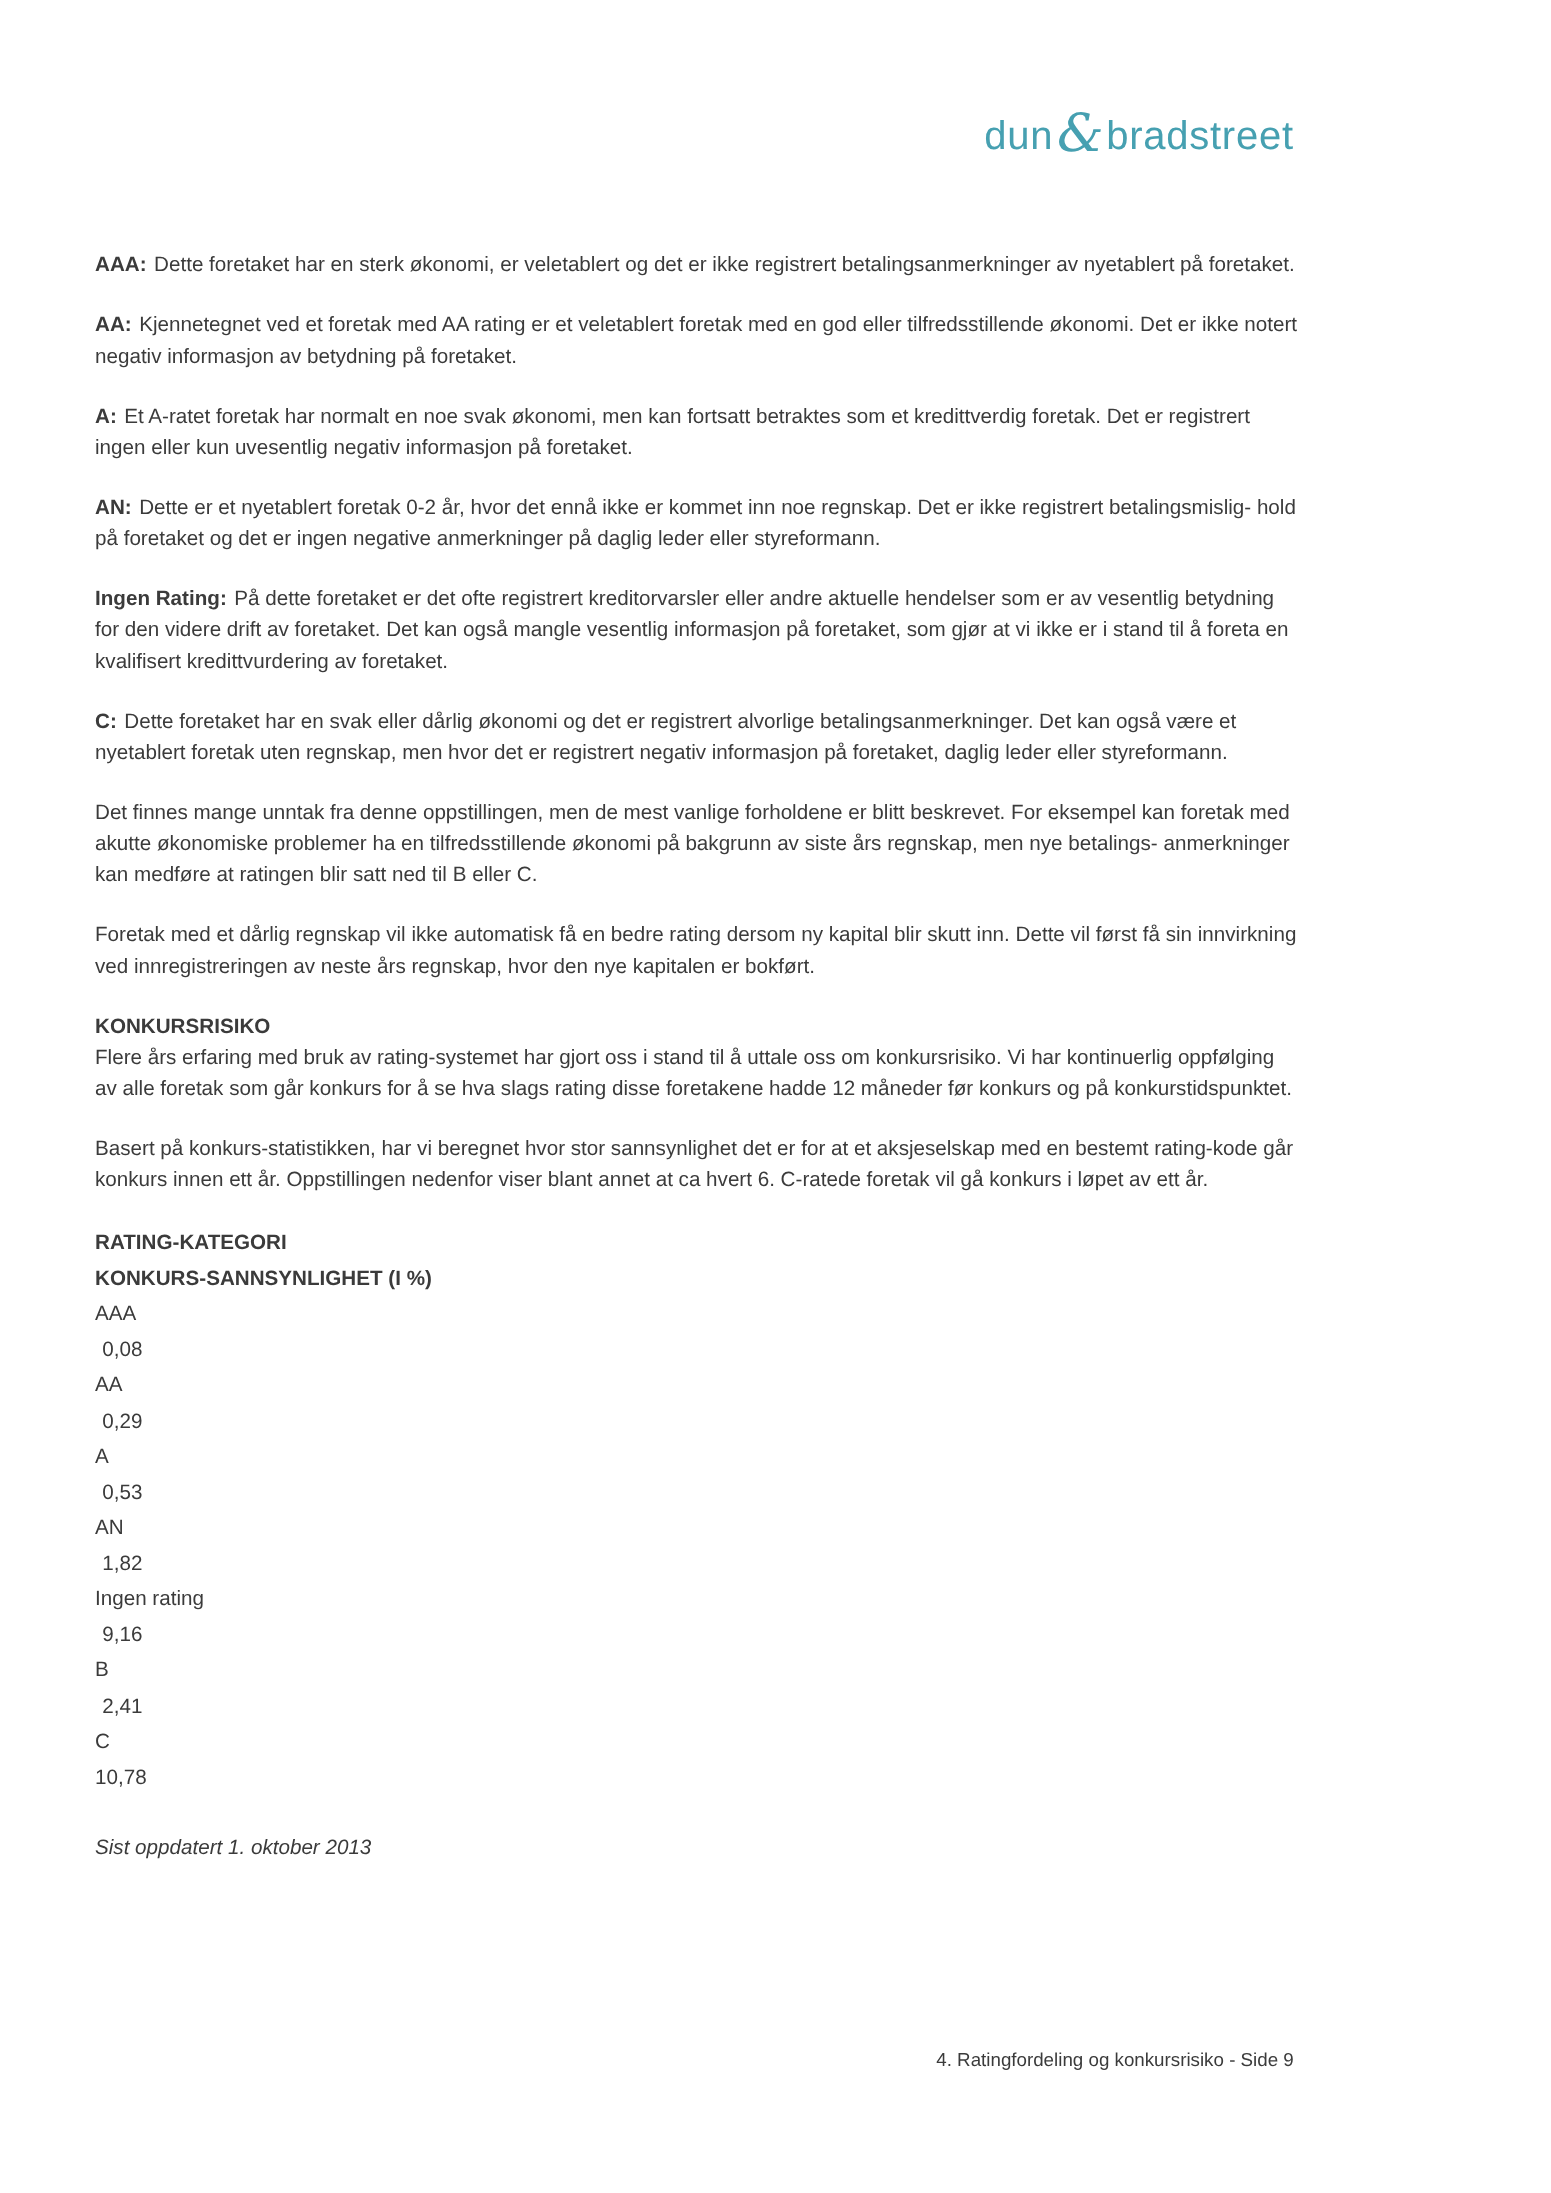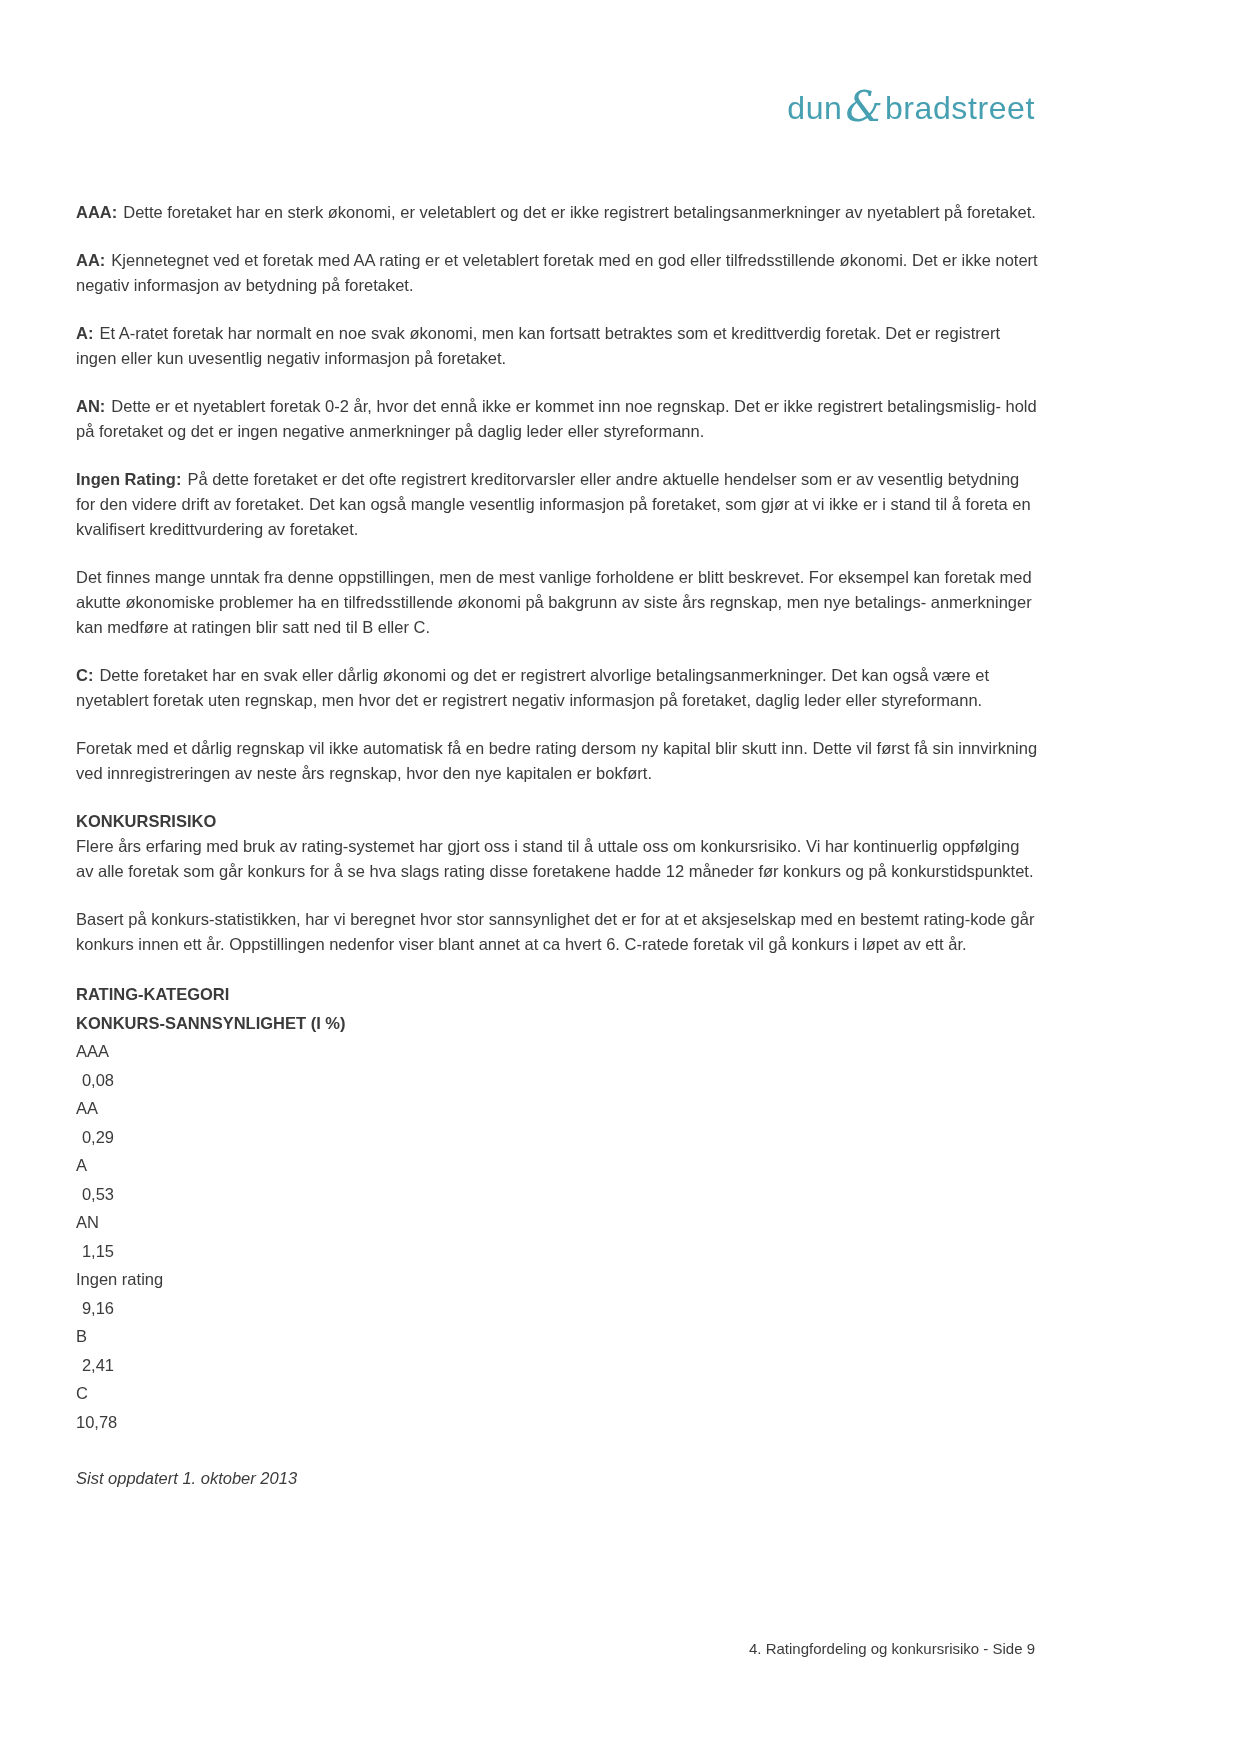--- a/index.html
+++ b/index.html
@@ -123,25 +123,25 @@
 
     <p class="block">
       <span class="lead">AN:</span><span>Dette er et nyetablert foretak 0-2 år, hvor det ennå ikke er kommet inn noe regnskap. Det er ikke registrert betalingsmislig- hold på foretaket og det er ingen negative anmerkninger på daglig leder eller styreformann.</span>
     </p>
 
     <p class="block">
       <span class="lead">Ingen Rating:</span><span>På dette foretaket er det ofte registrert kreditorvarsler eller andre aktuelle hendelser som er av vesentlig betydning for den videre drift av foretaket. Det kan også mangle vesentlig informasjon på foretaket, som gjør at vi ikke er i stand til å foreta en kvalifisert kredittvurdering av foretaket.</span>
     </p>
 
 
-    <p class="block">Det finnes mange unntak fra denne oppstillingen, men de mest vanlige forholdene er blitt beskrevet. For eksempel kan foretak med akutte økonomiske problemer ha en tilfredsstillende økonomi på bakgrunn av siste års regnskap, men nye betalings- anmerkninger kan medføre at ratingen blir satt ned til B eller C.</p>
-
     <p class="block">
       <span class="lead">C:</span><span>Dette foretaket har en svak eller dårlig økonomi og det er registrert alvorlige betalingsanmerkninger. Det kan også være et nyetablert foretak uten regnskap, men hvor det er registrert negativ informasjon på foretaket, daglig leder eller styreformann.</span>
     </p>
+
+    <p class="block">Det finnes mange unntak fra denne oppstillingen, men de mest vanlige forholdene er blitt beskrevet. For eksempel kan foretak med akutte økonomiske problemer ha en tilfredsstillende økonomi på bakgrunn av siste års regnskap, men nye betalings- anmerkninger kan medføre at ratingen blir satt ned til B eller C.</p>
 
     <p class="block">Foretak med et dårlig regnskap vil ikke automatisk få en bedre rating dersom ny kapital blir skutt inn. Dette vil først få sin innvirkning ved innregistreringen av neste års regnskap, hvor den nye kapitalen er bokført.</p>
 
     <h2 class="section-heading">KONKURSRISIKO</h2>
 
     <p class="after-heading">Flere års erfaring med bruk av rating-systemet har gjort oss i stand til å uttale oss om konkursrisiko. Vi har kontinuerlig oppfølging av alle foretak som går konkurs for å se hva slags rating disse foretakene hadde 12 måneder før konkurs og på konkurstidspunktet.</p>
 
     <p class="block">Basert på konkurs-statistikken, har vi beregnet hvor stor sannsynlighet det er for at et aksjeselskap med en bestemt rating-kode går konkurs innen ett år. Oppstillingen nedenfor viser blant annet at ca hvert 6. C-ratede foretak vil gå konkurs i løpet av ett år.</p>
 
     <div class="rating-table">
@@ -156,21 +156,21 @@
       <div class="trow">
         <span class="tcat">AA</span>
         <span class="tval">0,29</span>
       </div>
       <div class="trow">
         <span class="tcat">A</span>
         <span class="tval">0,53</span>
       </div>
       <div class="trow">
         <span class="tcat">AN</span>
-        <span class="tval">1,15</span>
+        <span class="tval">1,82</span>
       </div>
       <div class="trow">
         <span class="tcat">Ingen rating</span>
         <span class="tval">9,16</span>
       </div>
       <div class="trow">
         <span class="tcat">B</span>
         <span class="tval">2,41</span>
       </div>
       <div class="trow">

